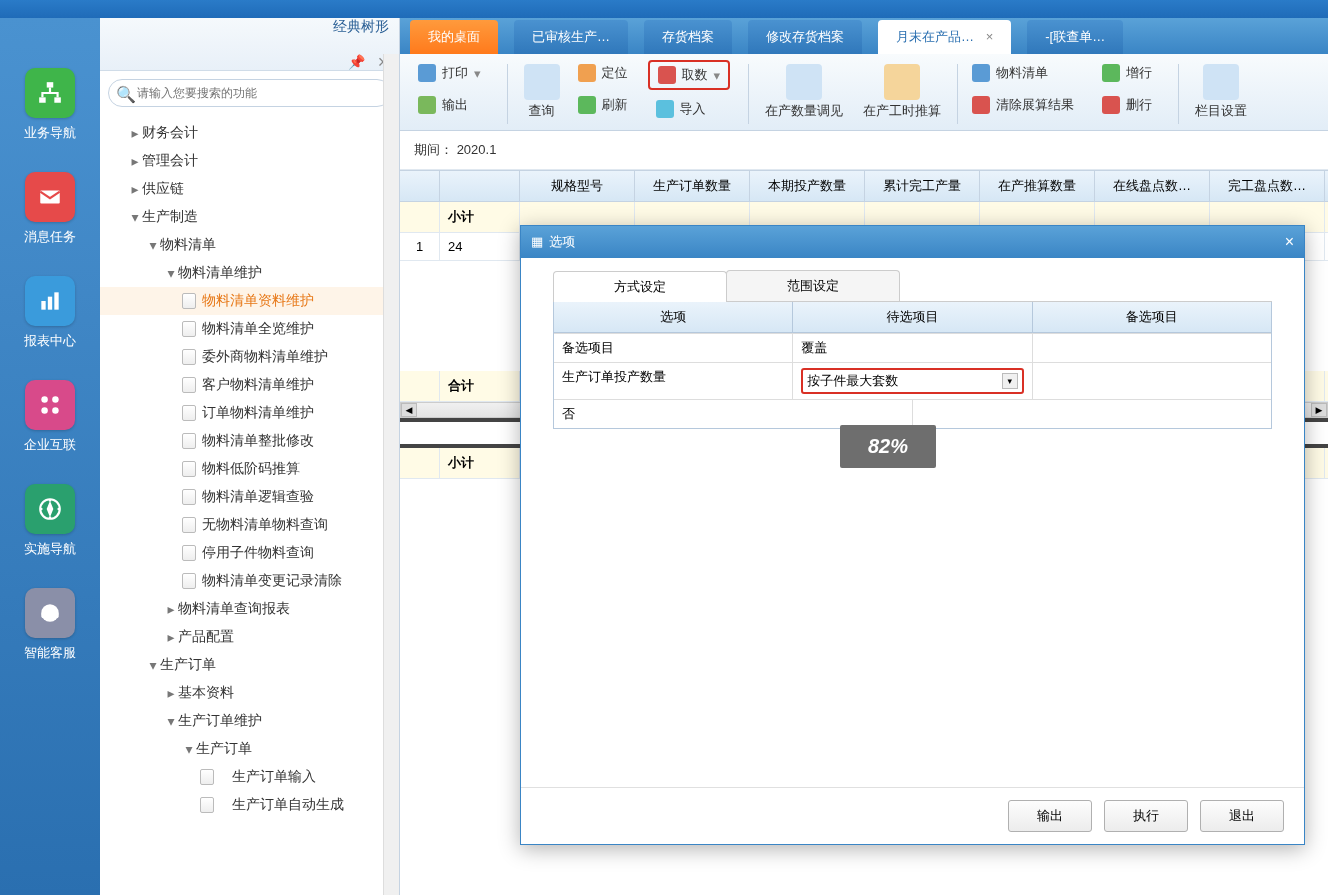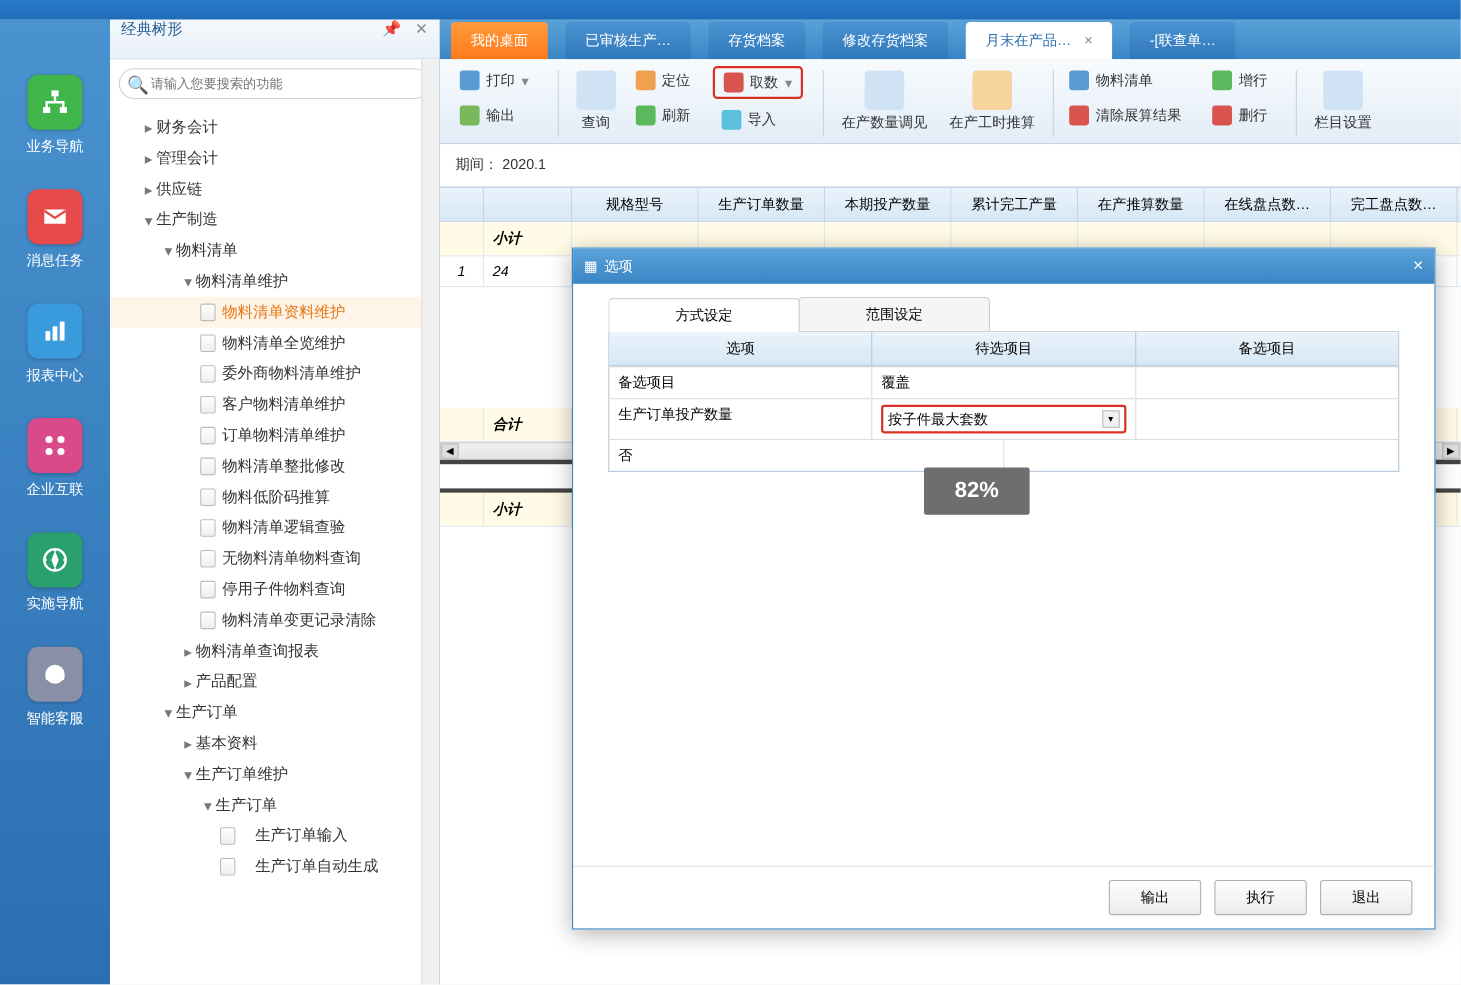--- a/index.html
+++ b/index.html
@@ -15,21 +15,21 @@
 .top-tab.active-white { background: #fff; color: #2a6fb0; position: relative; }
 .top-tab .close-x { margin-left: 8px; color: #888; cursor: pointer; }
 
 
 .icon-rail { position: absolute; left: 0; top: 18px; width: 100px; background: linear-gradient(#4a92d0, #2a6fb0); height: calc(100% - 18px); display: flex; flex-direction: column; align-items: center; padding-top: 50px; }
 .rail-item { display: flex; flex-direction: column; align-items: center; margin-bottom: 30px; cursor: pointer; color: #fff; font-size: 13px; }
 .rail-icon { width: 50px; height: 50px; border-radius: 10px; margin-bottom: 6px; display: flex; align-items: center; justify-content: center; box-shadow: 0 1px 3px rgba(0,0,0,0.2); }
 
 
 .tree-panel { position: absolute; left: 100px; top: 18px; width: 300px; height: calc(100% - 18px); background: #fff; border-right: 1px solid #c5d3e2; }
-.tree-header { height: 36px; background: linear-gradient(#f5f9fc, #e8f0f8); border-bottom: 1px solid #d0dce8; display: flex; align-items: flex-start; padding: 0 10px; font-size: 14px; color: #2a5f95; justify-content: space-between; }
+.tree-header { height: 53px; background: linear-gradient(#f5f9fc, #e8f0f8); border-bottom: 1px solid #d0dce8; display: flex; align-items: flex-end; padding: 0 10px; font-size: 14px; color: #2a5f95; justify-content: space-between; flex-direction: column; }
 .tree-header-icons span { margin-left: 8px; color: #888; cursor: pointer; }
 .search-row { padding: 8px; }
 .search-input { width: 100%; height: 28px; border: 1px solid #c5d3e2; border-radius: 14px; padding: 0 10px 0 28px; font-size: 12px; color: #999; background: #fff; }
 .search-wrap { position: relative; }
 .search-wrap .sicon { position: absolute; left: 8px; top: 6px; color: #aaa; }
 .tree-body { overflow: auto; height: calc(100% - 80px); padding: 4px 0; font-size: 14px; color: #333; }
 .tree-node { display: flex; align-items: center; padding: 5px 0 5px 10px; cursor: pointer; }
 .caret { width: 14px; display: inline-block; color: #777; text-align: center; }
 .tree-node .label { flex: 1; }
 .indent-1 { padding-left: 28px; } .indent-2 { padding-left: 46px; } .indent-3 { padding-left: 64px; } .indent-4 { padding-left: 82px; } .indent-5 { padding-left: 100px; gap: 12px; }
@@ -50,21 +50,21 @@
 .tb-item.redbox { border: 2px solid #d93025; border-radius: 4px; }
 
 
 .period-row { padding: 10px 14px; font-size: 13px; color: #333; border-bottom: 1px solid #e0e8f0; }
 
 
 .grid { font-size: 13px; }
 .grid-head { display: flex; background: linear-gradient(#eaf3fb, #d6e7f5); border-top: 1px solid #c5d3e2; border-bottom: 1px solid #c5d3e2; }
 .grid-head .cell { padding: 6px 8px; border-right: 1px solid #c5d3e2; background: linear-gradient(#eaf3fb, #d6e7f5); text-align: center; white-space: nowrap; }
 .grid-row { display: flex; border-bottom: 1px solid #e0e8f0; }
-.grid-row .cell { padding: 6px 8px; border-right: 1px solid #e0e8f0; font-style: italic; }
+.grid-row .cell { padding: 6px 8px; border-right: 1px solid #e0e8f0; }
 .subtotal { background: #fffbe6; font-weight: bold; }
 .total { background: #fffbe6; font-weight: bold; }
 .col-num { width: 40px; text-align: center; }
 .col-rowhdr { width: 80px; }
 .col-w { width: 115px; }
 .scrollbar-h { height: 16px; background: linear-gradient(#f0f0f0,#e4e4e4); border: 1px solid #ccc; display: flex; align-items: center; }
 .sb-arrow { width: 16px; height: 14px; background: #ddd; border: 1px solid #bbb; text-align: center; font-size: 9px; line-height: 12px; cursor: pointer; }
 
 
 .dialog { position: absolute; left: 520px; top: 225px; width: 785px; height: 620px; background: #fff; border: 1px solid #3a85c5; box-shadow: 0 4px 20px rgba(0,0,0,0.3); display: flex; flex-direction: column; }
@@ -81,21 +81,21 @@
 .opt-row { display: flex; border-top: 1px solid #ddd; }
 .opt-row .oc { flex: 1; padding: 5px 8px; border-right: 1px solid #ddd; font-size: 13px; }
 .opt-row .oc:last-child { border-right: none; }
 .opt-row .oc.redbox { position: relative; }
 .opt-row .oc.redbox .inner { border: 2px solid #d93025; padding: 2px 4px; border-radius: 3px; display: flex; justify-content: space-between; align-items: center; }
 .dropdown-arrow { width: 16px; height: 16px; background: #f0f0f0; border: 1px solid #bbb; text-align: center; font-size: 9px; line-height: 14px; cursor: pointer; }
 .dlg-footer { padding: 12px 20px; display: flex; justify-content: flex-end; gap: 12px; border-top: 1px solid #e0e0e0; }
 .dlg-btn { padding: 6px 28px; background: linear-gradient(#fdfdfd, #ececec); border: 1px solid #b0b0b0; border-radius: 3px; font-size: 13px; cursor: pointer; }
 
 
-.zoom-badge { position: absolute; left: 840px; top: 425px; background: #6e6e6e; color: #fff; padding: 10px 28px; font-size: 20px; font-weight: bold; border-radius: 2px; }
+.zoom-badge { position: absolute; left: 840px; top: 425px; background: #6e6e6e; color: #fff; padding: 10px 28px; font-size: 20px; font-weight: bold; border-radius: 2px; font-style: italic; }
 .sidebar-scroll { position: absolute; right: 0; top: 36px; bottom: 0; width: 16px; background: #f0f0f0; border-left: 1px solid #ddd; }
 </style>
 </head>
 <body>
 
 <div class="titlebar"></div>
 
 <div class="top-tabs">
   <div class="top-tab active-orange">我的桌面</div>
   <div class="top-tab">已审核生产…</div>

